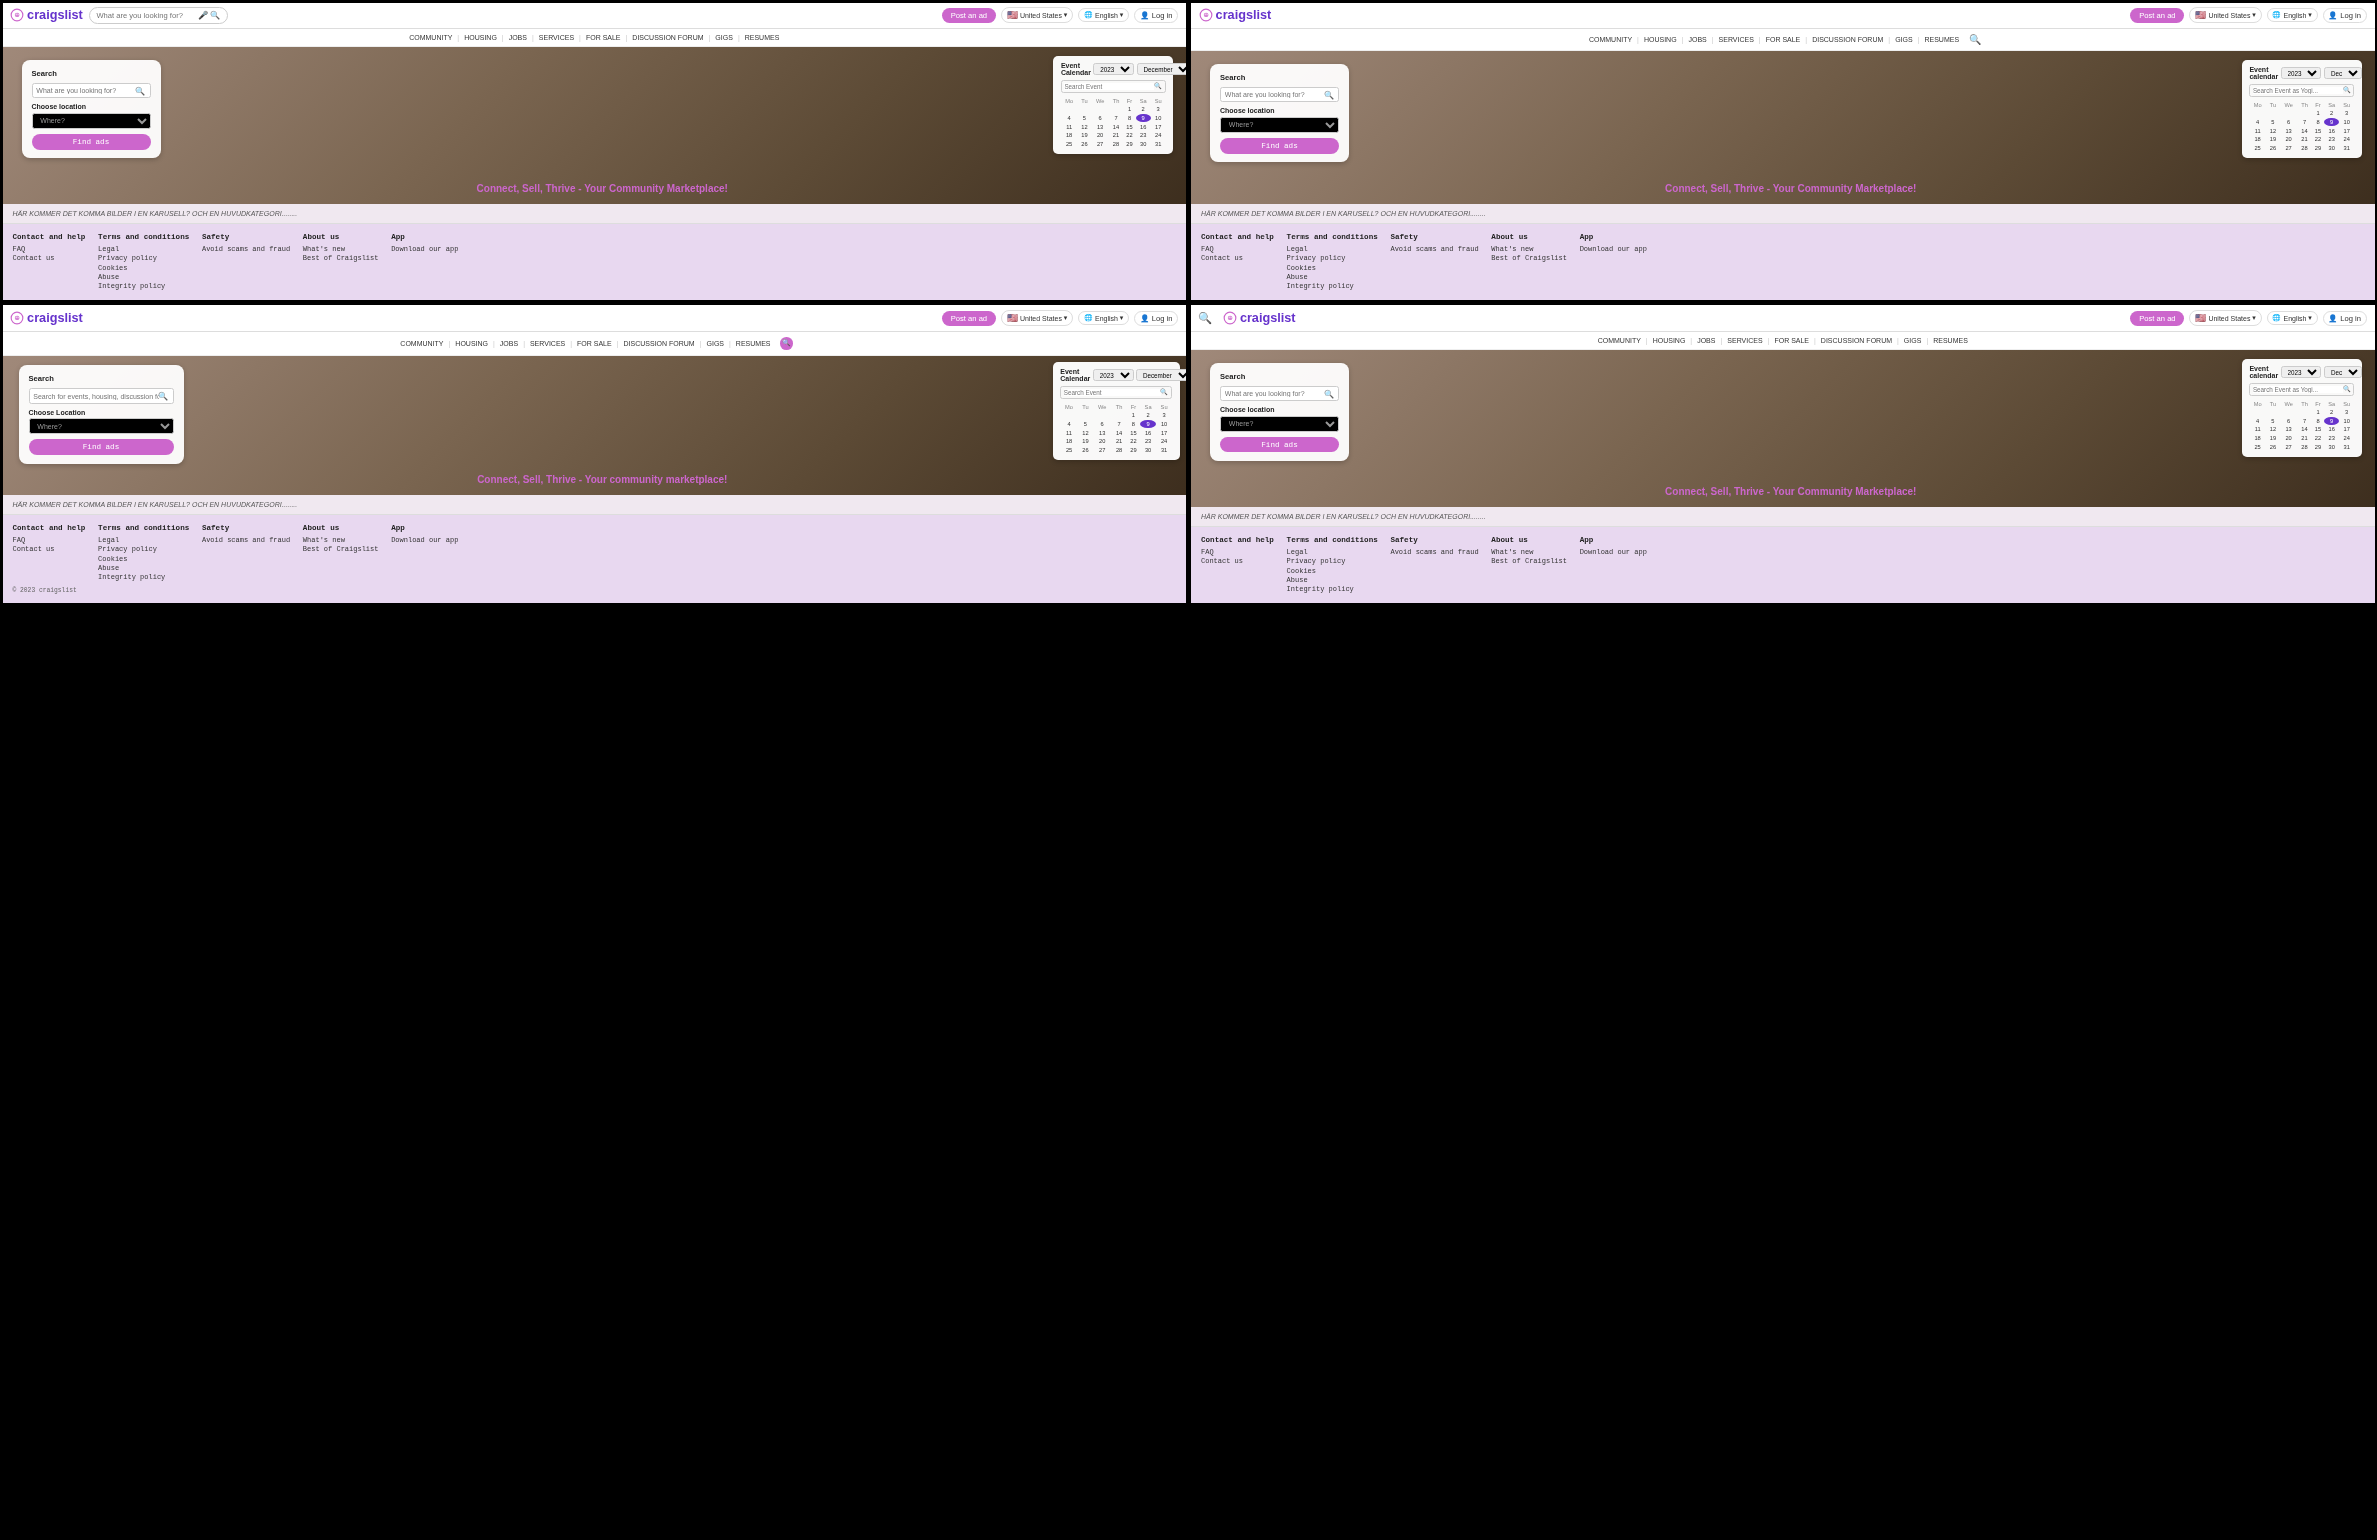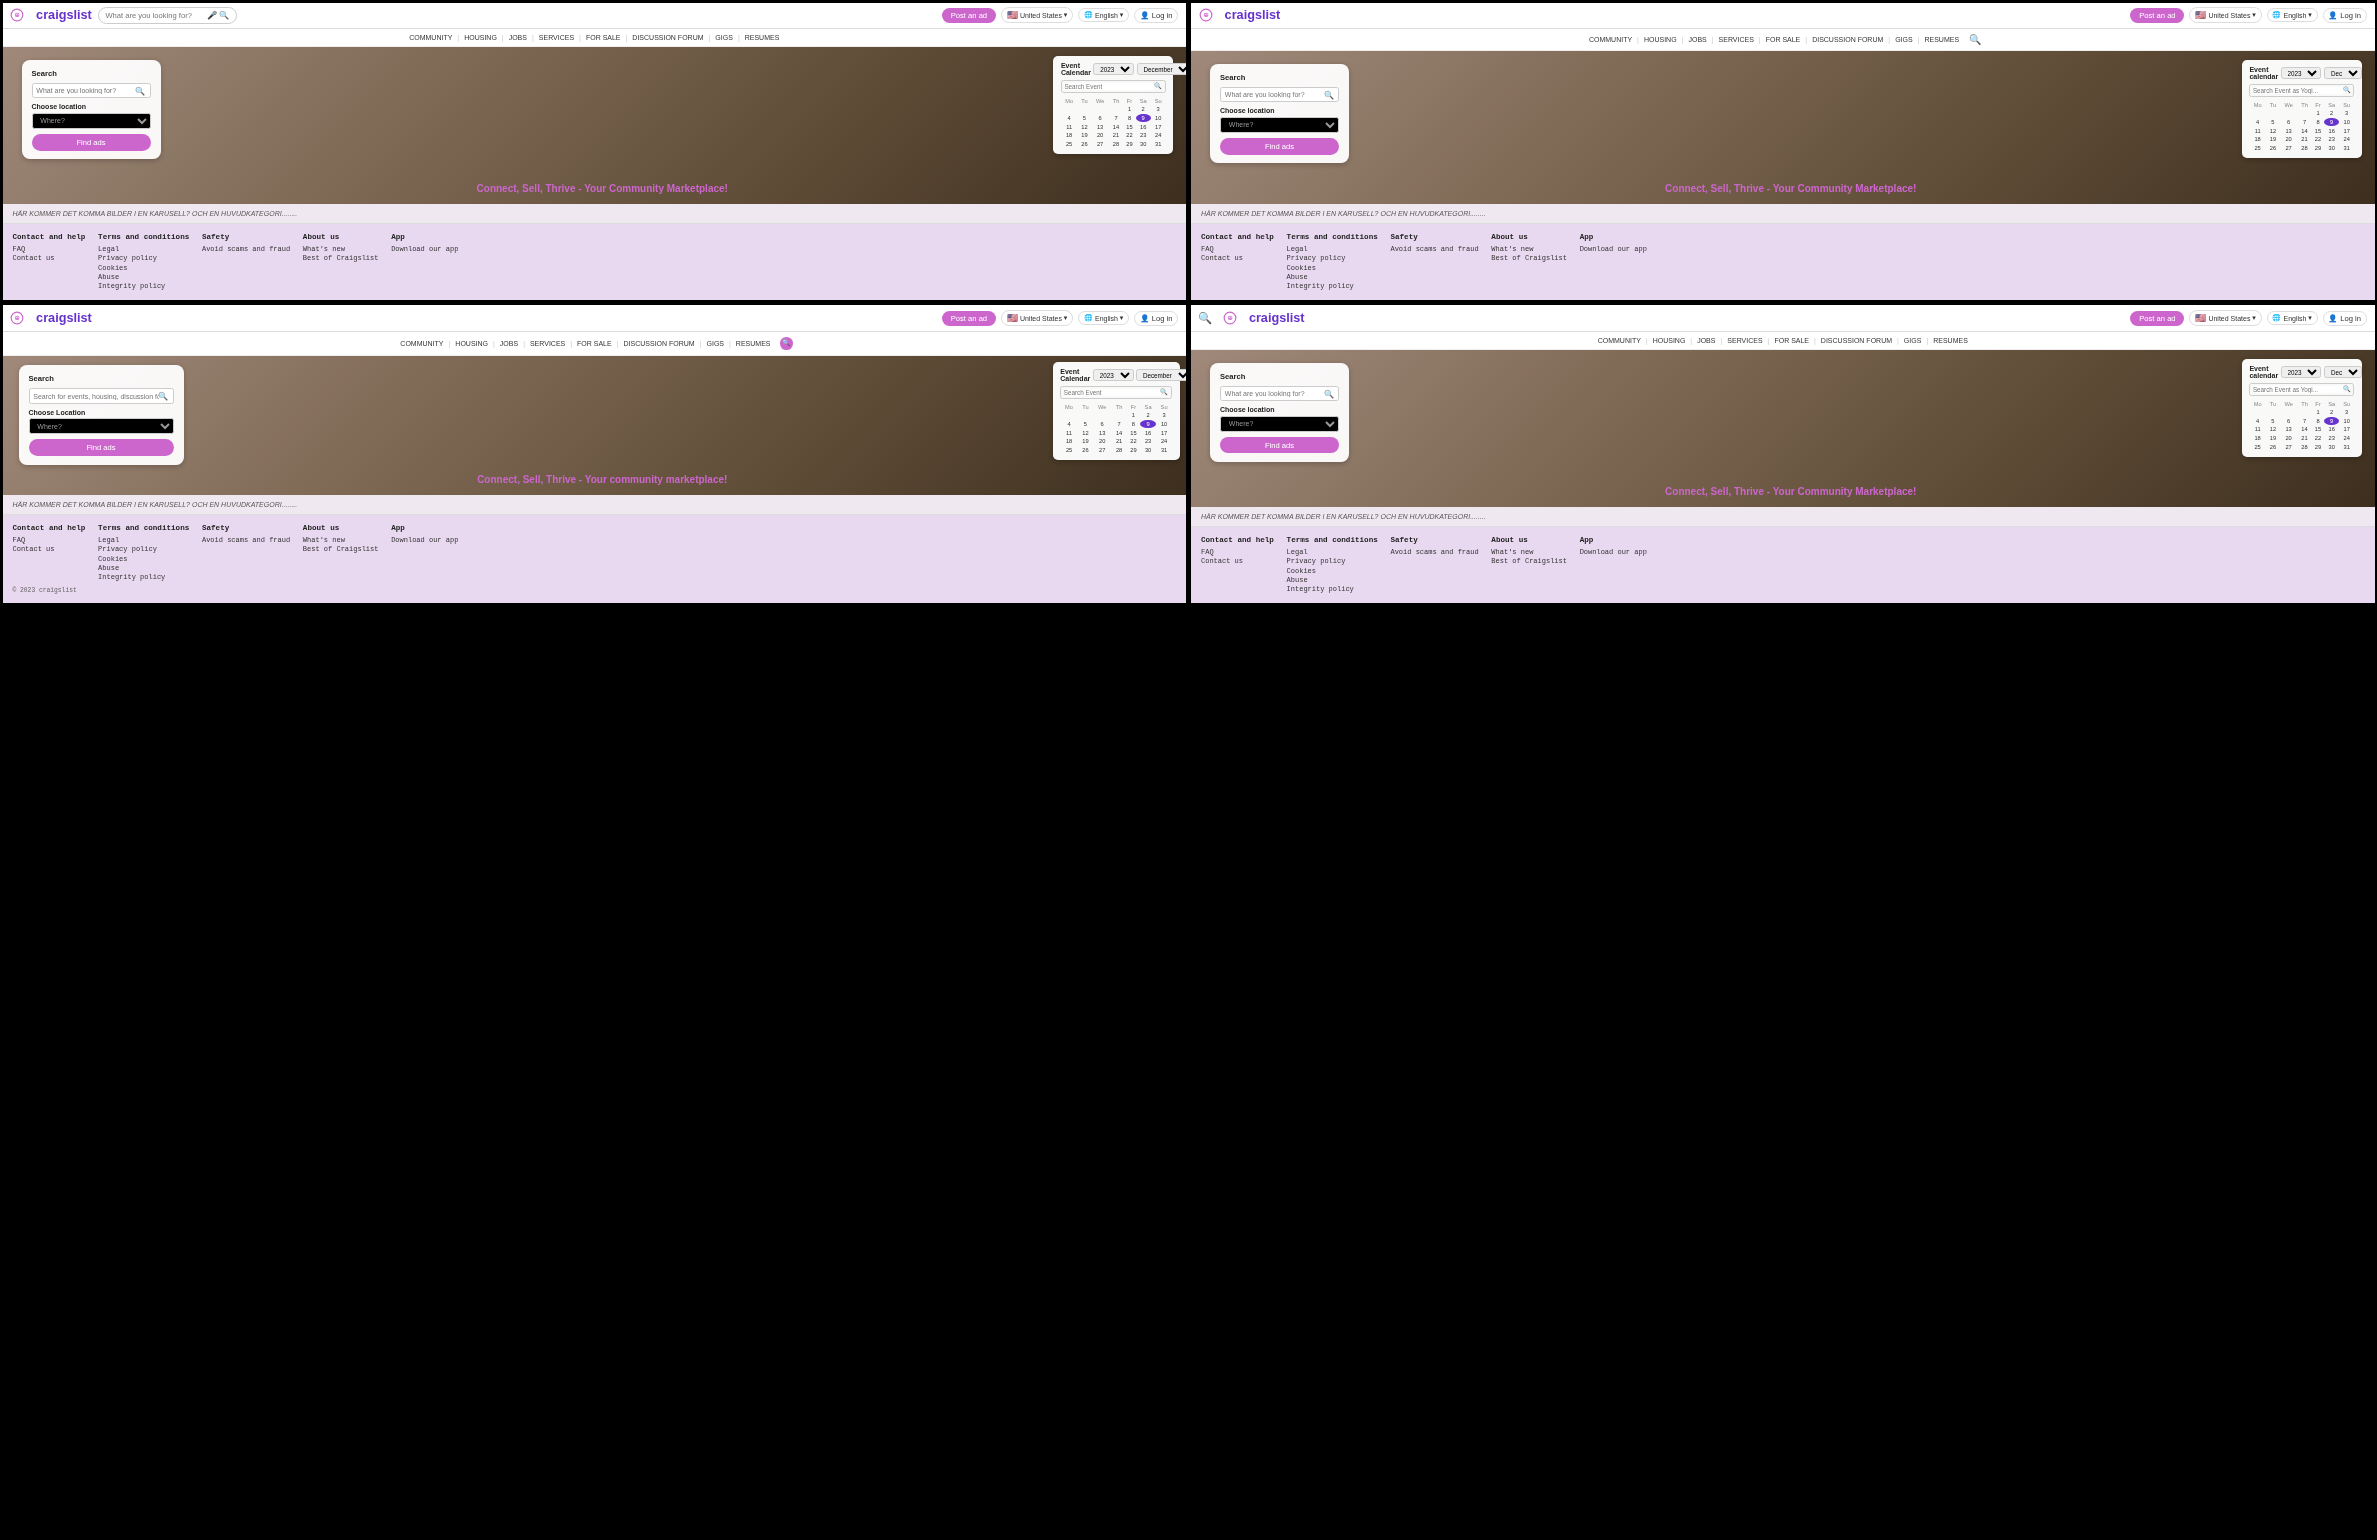--- a/index.html
+++ b/index.html
@@ -31,21 +31,21 @@
       padding: 3.8px 7.6px;
       border-bottom: 0.6px solid #ddd;
       gap: 6.3px;
       background: #fff;
       height: 26.6px;
     }
 
     .logo {
       display: flex;
       align-items: center;
-      gap: 12px;
+      gap: 3px;
       text-decoration: none;
       color: #6633cc;
       font-size: 12.7px;
       font-weight: bold;
       white-space: nowrap;
     }
     .logo-icon {
       width: 14px;
       height: 14px;
     }
@@ -217,20 +217,21 @@
     }
     .find-ads-btn {
       width: 100%;
       background: #cc66cc;
       color: #fff;
       border: none;
       border-radius: 12.7px;
       padding: 3.8px;
       font-size: 7.6px;
       cursor: pointer;
+      font-family: Liberation Mono, monospace;
     }
 
     
     .cal-widget {
       position: absolute;
       top: 8.9px;
       right: 12.7px;
       background: rgba(255,255,255,0.97);
       border-radius: 5px;
       padding: 6.3px 7.6px;

